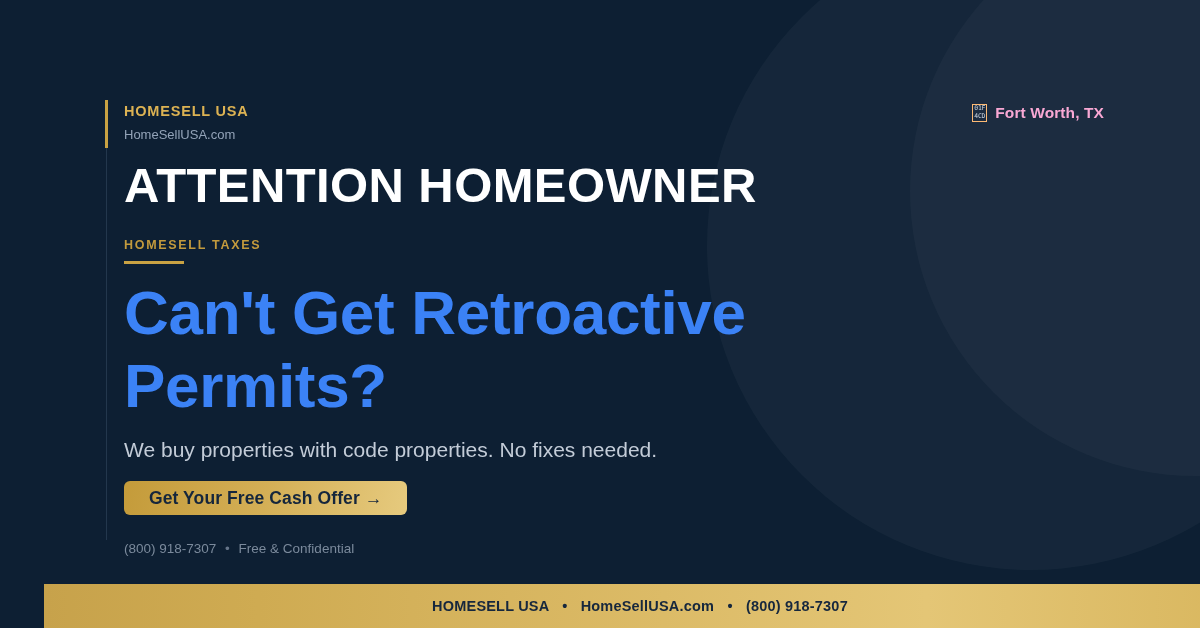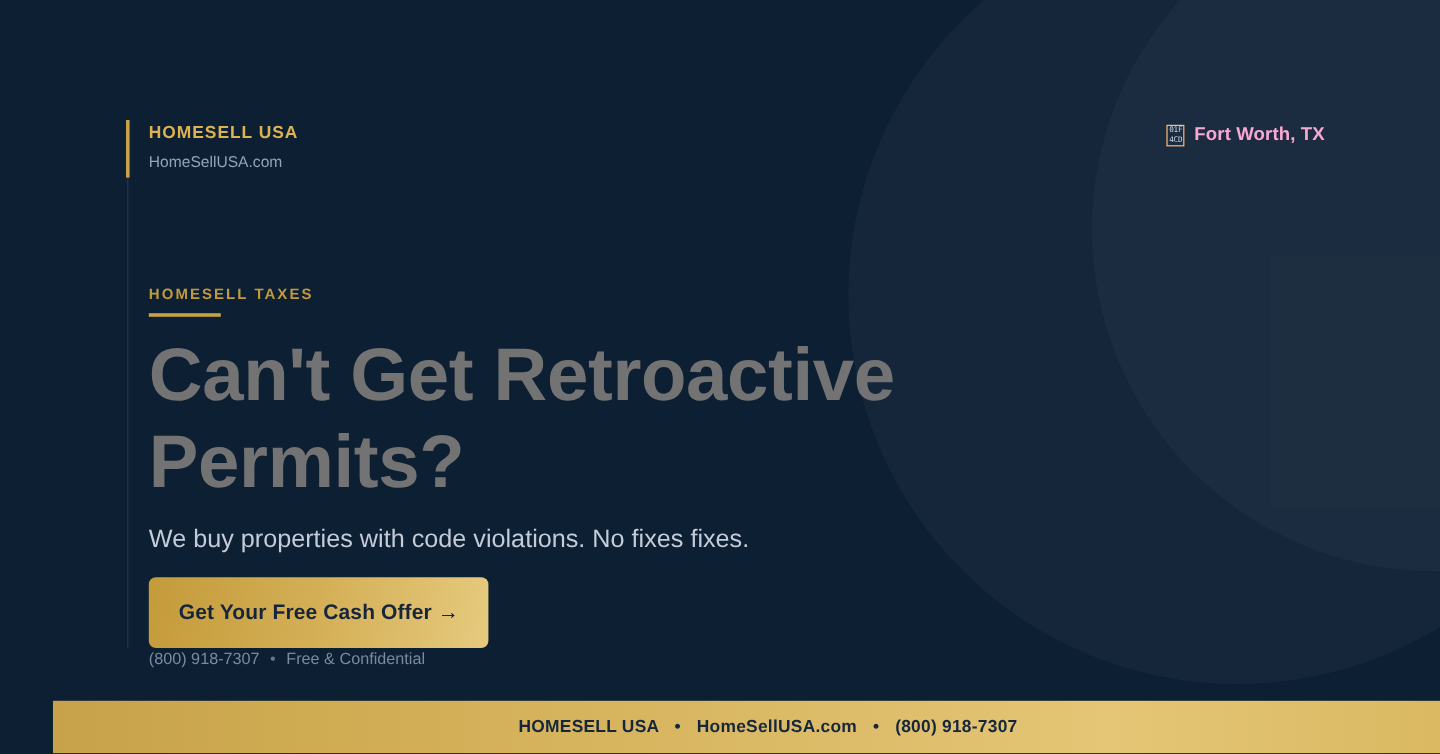--- a/index.html
+++ b/index.html
@@ -105,38 +105,38 @@
   }
   .eyebrow-bar {
     position:absolute; left:0; top:261px;
     width:60px; height:3px;
     background:#c9a243;
   }
 
   .headline {
     position:absolute; left:0; top:277px;
     width:830px;
-    color:#737373;
+    color:#3b82f6;
     font-size:62px; font-weight:bold;
     line-height:1.17;
     letter-spacing:-0.3px;
   }
 
   .subhead {
     position:absolute; left:0; top:436px;
     color:#c3ccd8;
     font-size:21px;
     line-height:1.3;
     white-space:nowrap;
   }
 
   .cta {
     position:absolute; left:0; top:481px;
     display:inline-flex; align-items:center;
-    height:59px; padding:0 25px;
+    height:34px; padding:0 25px;
     border-radius:6px;
     background:linear-gradient(100deg,#c49b3a 0%,#d3ae55 48%,#e3c madre 100%);
     background:linear-gradient(100deg,#c49b3a 0%,#d4af56 50%,#e6ca7e 100%);
     color:#15263c;
     font-size:17.5px; font-weight:bold;
     letter-spacing:0.1px;
     white-space:nowrap;
     cursor:pointer;
   }
 
@@ -182,27 +182,28 @@
     </div>
 
     <div class="location">
       <span class="pin-tofu">
         <span>01F</span>
         <span>4CD</span>
       </span>
       <span class="location-label">Fort Worth, TX</span>
     </div>
 
+    <div class="attention">ATTENTION HOMEOWNER</div>
 
     <div class="eyebrow">HOMESELL TAXES</div>
     <div class="eyebrow-bar"></div>
 
     <h1 class="headline">Can't Get Retroactive Permits?</h1>
 
-    <div class="subhead">We buy properties with code violations. No fixes fixes.</div>
+    <div class="subhead">We buy properties with code properties. No fixes needed.</div>
 
     <div class="cta">Get Your Free Cash Offer →</div>
 
     <div class="fineprint">
       <span>(800) 918-7307</span>
       <span class="sep">•</span>
       <span>Free &amp; Confidential</span>
     </div>
 
   </div>

